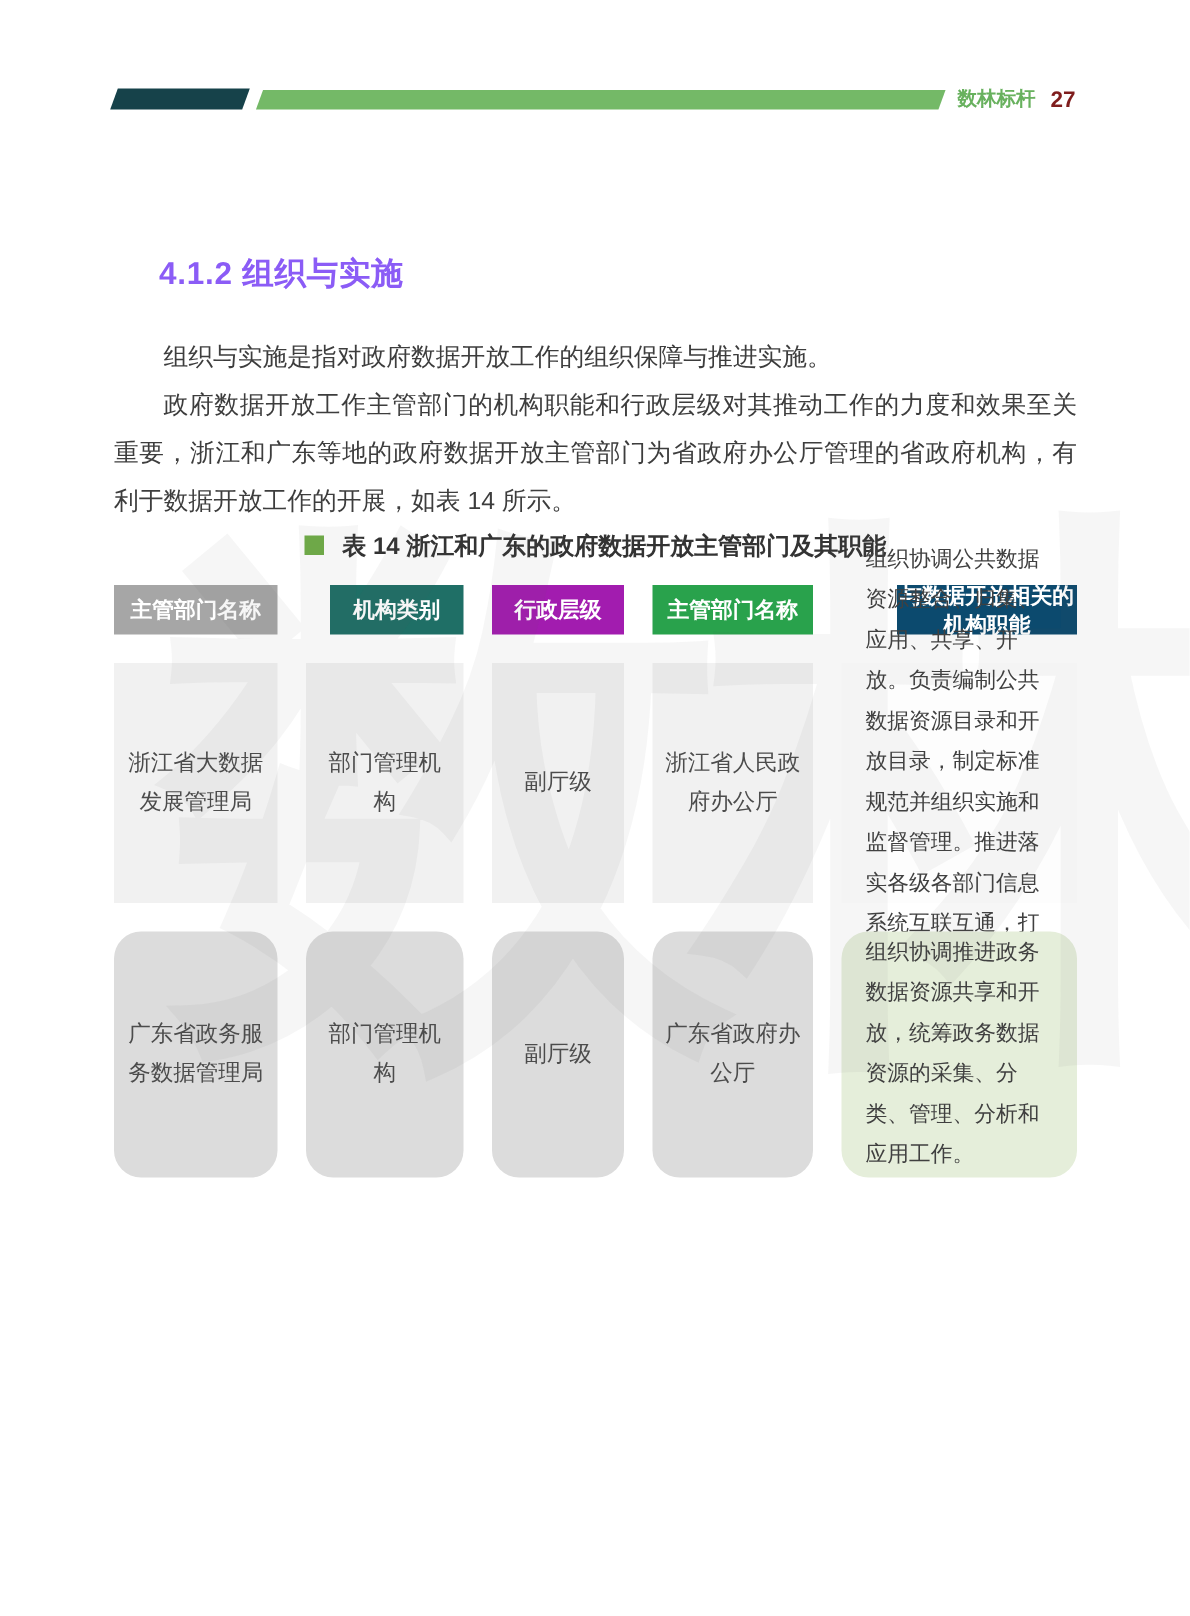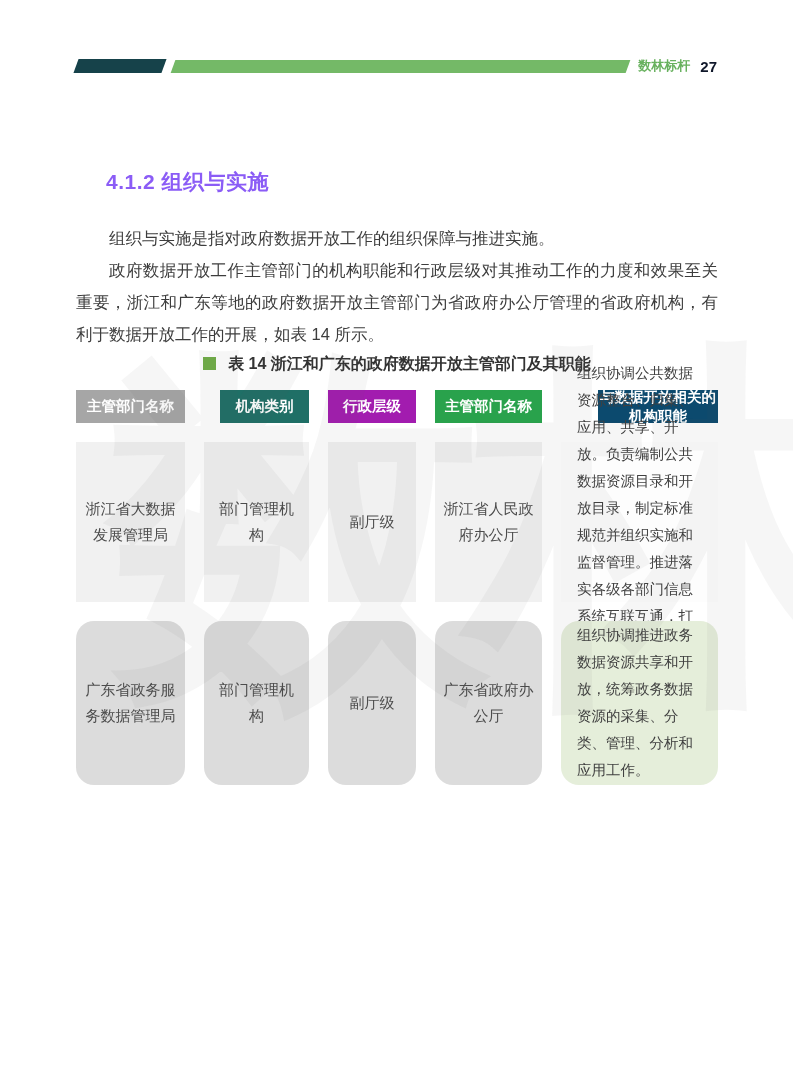--- a/index.html
+++ b/index.html
@@ -13,21 +13,21 @@
   }
   .bar-dark {
     width: 88px; height: 14px; background: #16424a;
     transform: skewX(-20deg); flex-shrink: 0;
   }
   .bar-green {
     flex: 1; height: 13px; background: #74b967;
     transform: skewX(-20deg); margin-left: 9px; margin-right: 10px;
   }
   .brand-text { color: #68b15e; font-size: 13px; font-weight: bold; white-space: nowrap; }
-  .page-number { color: #0f172a; font-size: 15px; font-weight: bold; margin-left: 10px; }
+  .page-number { color: #7f1d1d; font-size: 15px; font-weight: bold; margin-left: 10px; }
 
   
   .section-heading {
     position: absolute; top: 168px; left: 106px;
     color: #8b5cf6; font-size: 21px; font-weight: bold; letter-spacing: 0.5px;
   }
 
   
   .paragraphs {
     position: absolute; top: 222px; left: 76px; width: 642px;

